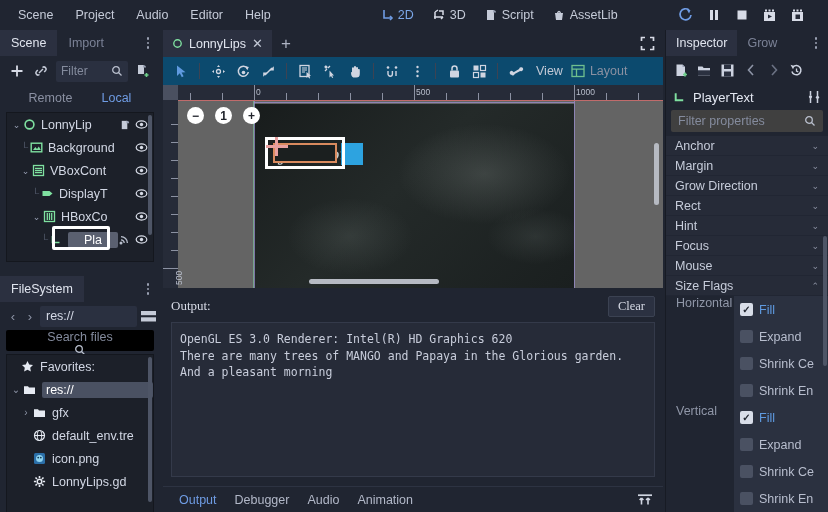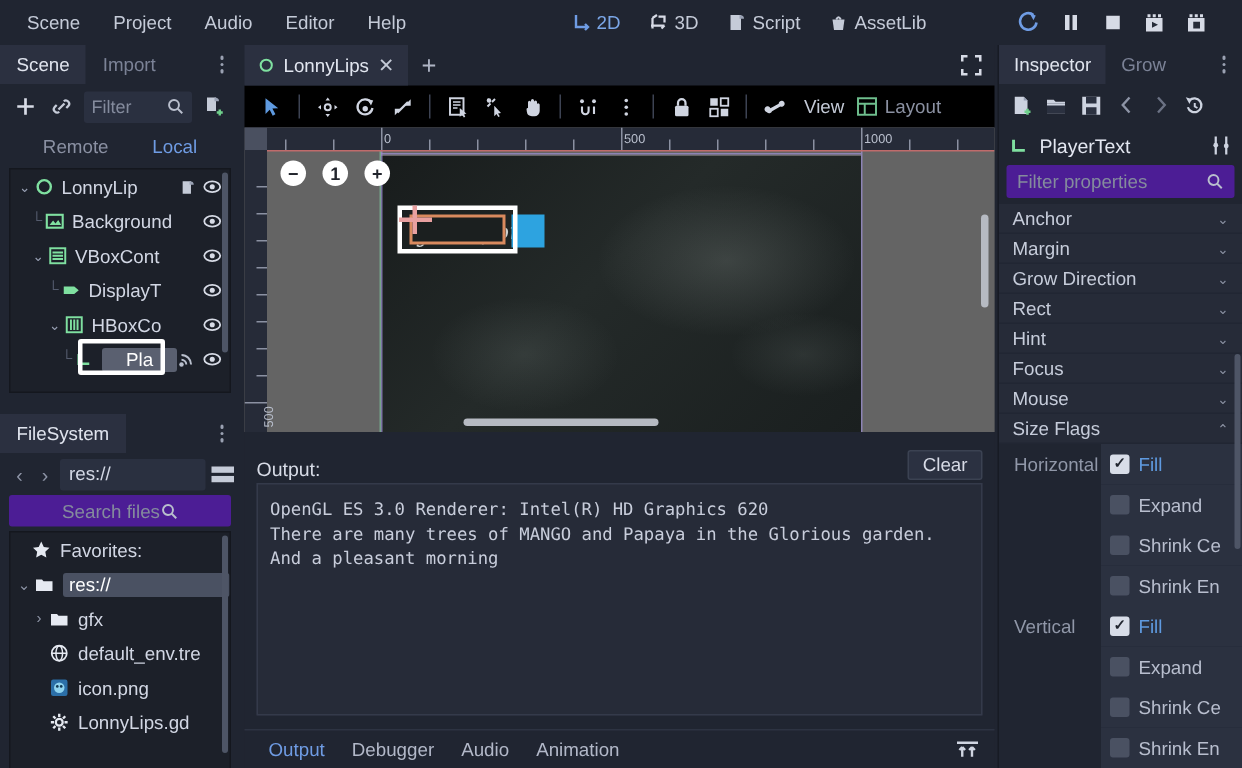--- a/index.html
+++ b/index.html
@@ -101,22 +101,22 @@
   .fs-dock { position: absolute; top: 276px; left: 0; width: 160px; height: 236px; }
   .fs-nav {
     height: 28px; display: flex; align-items: center; gap: 3px; padding: 0 6px;
   }
   .fs-arrow { width: 14px; text-align:center; color:#8d94a6; font-size: 13px;}
   .path-box {
     flex: 1; height: 21px; background: #2a3040; border-radius: 2px;
     display:flex; align-items:center; padding: 0 6px; font-size: 12.5px; color:#d4d9e6;
   }
   .search-files {
-    margin: 0 6px; height: 21px; background: #4c1d95; border-radius: 2px;
-    display:flex; align-items:center; justify-content: center; padding: 0 6px;
+    margin: 0 6px; height: 21px; background: #000000; border-radius: 2px;
+    display:flex; align-items:center; justify-content: flex-start; padding: 0 6px; flex-direction: column;
   }
   .search-files span { color: #848b9d; font-size: 12.5px; }
   .fs-tree {
     margin: 3px 6px 0 6px; height: 175px; background: #1c2029;
     border: 1px solid #14171e; position: relative; overflow: hidden;
   }
   .fs-row { display:flex; align-items:center; height: 23px; font-size: 12.5px; color:#d2d7e4; }
   .fs-row .ind { flex-shrink: 0; }
   .fs-ic { width: 15px; height: 15px; margin-right: 5px; flex-shrink:0; display:flex;align-items:center;justify-content:center;}
   .fs-row.selected .fs-name {
@@ -135,21 +135,21 @@
   .editor-tabs { height: 27px; display: flex; align-items: stretch; position: relative; }
   .ed-tab {
     display:flex; align-items:center; gap: 6px; padding: 0 9px; font-size: 12.5px;
     background: #2b3040; color: #e2e6f0;
   }
   .ed-tab .close { color:#c3c9d6; font-size: 13px; }
   .ed-plus { width: 28px; display:flex; align-items:center; justify-content:center; color:#aeb4c4; font-size:17px;}
   .ed-expand { position:absolute; right: 8px; top: 6px; width: 15px; height: 15px;}
 
   .view-toolbar {
-    height: 28px; background: #000000; display: flex; align-items: center;
+    height: 28px; background: #0c4a6e; display: flex; align-items: center;
     padding: 0 6px; gap: 1px;
   }
   .vt-ic { width: 24px; height: 24px; display:flex; align-items:center; justify-content:center; }
   .vt-sep { width: 1px; height: 16px; background: #3d4353; margin: 0 5px; }
   .vt-text { font-size: 12.5px; color: #c3c9d6; padding: 0 7px; }
   .vt-layout { display:flex; align-items:center; gap:5px; font-size: 12.5px; color:#8b91a2; padding-right: 6px;}
 
   .viewport {
     position: relative; height: 203px; background: #646464; overflow: hidden;
   }
@@ -220,22 +220,22 @@
     background:#b6bac2; border-radius: 3px; z-index: 8;
   }
   .vp-scroll-h {
     position:absolute; left: 146px; bottom: 4px; width: 130px; height: 5px;
     background:#b6bac2; border-radius: 3px; z-index: 8;
   }
 
   
   .output-panel { position:absolute; top: 258px; left: 0; width: 500px; height: 224px; background:#202531; }
   .output-head {
-    height: 28px; display:flex; align-items:flex-end; justify-content: space-between;
-    padding: 0 8px 0 8px; margin-top: 4px;
+    height: 28px; display:flex; align-items:center; justify-content: space-between;
+    padding: 0 8px 0 8px; margin-top: 4px; font-family: Liberation Serif, serif;
   }
   .output-head .lbl { font-size: 13px; color:#d7dbe6; }
   .clear-btn {
     background:#2b3141; border:1px solid #3b4252; border-radius:2px;
     padding: 2px 9px; font-size: 12.5px; color:#d7dbe6;
   }
   .output-body {
     margin: 2px 8px 0 8px; height: 155px; background:#262b38;
     border: 1px solid #343a4a; padding: 8px 8px;
     font-family: "DejaVu Sans Mono", monospace; font-size: 11.5px;
@@ -258,32 +258,32 @@
   .insp-tabs { display:flex; height: 26px; position:relative; }
   .insp-tab { padding: 5px 10px; font-size: 12.5px; color:#7b8296; display:flex; align-items:center;}
   .insp-tab.active { background:#2b3040; color:#e0e4ee; }
   .insp-toolbar { height: 28px; display:flex; align-items:center; gap: 2px; padding: 0 5px;}
   .it-ic { width: 21px; height: 21px; display:flex; align-items:center; justify-content:center;}
   .insp-node {
     height: 26px; display:flex; align-items:center; gap: 6px; padding: 0 7px;
     font-size: 13px; color:#e3e7f1;
   }
   .insp-filter {
-    margin: 0 5px; height: 22px; background:#4c1d95; border-radius:2px;
+    margin: 0 5px; height: 22px; background:#404040; border-radius:2px;
     display:flex; align-items:center; justify-content:space-between; padding: 0 7px;
   }
   .insp-filter span { color:#848b9d; font-size:12.5px; }
   .prop-list { margin-top: 4px; position: relative; }
   .prop-row {
     height: 20px; display:flex; align-items:center; justify-content: space-between;
     padding: 0 9px 0 9px; font-size: 12.5px; color:#c6ccda; background:#262b38;
     border-bottom: 1px solid #212633;
   }
   .chev { color:#8b91a2; font-size: 9px; }
-  .sf-row { height: 27px; display:flex; align-items:center; font-size:12.5px; }
+  .sf-row { height: 27px; display:flex; font-size:12.5px; }
   .sf-label { width: 68px; padding-left: 10px; color:#9097a8; }
   .sf-opt { flex:1; display:flex; align-items:center; gap: 6px; background:#2b3140; height:27px; padding-left: 6px;}
   .cbox {
     width: 13px; height: 13px; border-radius: 2px; background:#4a5162; flex-shrink:0;
     display:flex; align-items:center; justify-content:center;
   }
   .cbox.checked { background:#d8dde8; }
   .cbox.checked::after { content:"✓"; color:#20252f; font-size: 10px; line-height:1; font-weight:bold;}
   .sf-text { color:#b8bece; white-space:nowrap; }
   .sf-text.on { color:#5f9ae0; }

